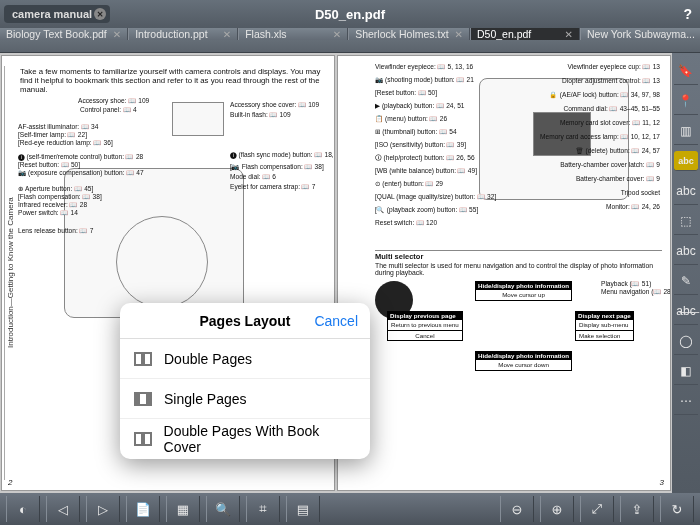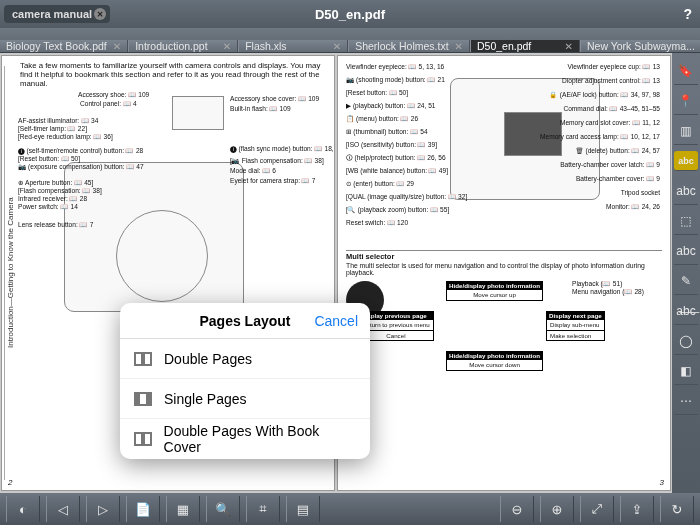--- a/index.html
+++ b/index.html
@@ -8,42 +8,42 @@
 
   
   .titlebar { height: 28px; background: linear-gradient(#66707a,#525a63); display:flex; align-items:center; color:#fff; font-size:12px; position:relative;}
   .titlebar .left { display:flex; align-items:center; gap:4px; padding-left:4px;font-weight:bold;}
   .titlebar .title { position:absolute; left:0; right:0; text-align:center; font-weight:600; font-size:13px; pointer-events:none;}
   .titlebar .help { margin-left:auto; margin-right:8px; font-weight:bold; font-size:14px;}
   .search-pill { background:#3c444c; border-radius:4px; padding:3px 18px 3px 8px; font-size:11px; color:#ddd; min-width:98px; position:relative;}
   .search-pill .x { position:absolute; right:4px; top:3px; background:#888; color:#222; border-radius:50%; width:12px; height:12px; display:flex; align-items:center; justify-content:center; font-size:8px;}
 
   
-  .tabstrip { height:25px; background:linear-gradient(#6f7982,#5b636c); display:flex; align-items:flex-end; border-bottom:1px solid #3b4148;}
+  .tabstrip { height:25px; background:linear-gradient(#6f7982,#5b636c); display:flex; align-items:flex-start; border-bottom:1px solid #3b4148;}
   .tab { flex:0 0 auto; min-width:110px; display:flex; align-items:center; padding:0 6px; font-size:10.5px; color:#e5e5e5; border-right:1px solid #4a515a; border-left:1px solid #858c95; position:relative; cursor:pointer;}
   .tab .close { margin-left:auto; color:#aaa; font-size:10px; padding-left:6px;}
   .tab.active { background:#2d2f31; color:#fff; }
   .tab.inactive { background:linear-gradient(#7b858f,#636b75);}
   .tab:first-child{border-left:none;}
 
   
   .main { flex:1; display:flex; position:relative; background:#ccc;}
   .pages { flex:1; display:flex; position:relative; background:#c9c9c9;}
   .page { flex:1; background:#fff; margin:2px 1px; border:1px solid #999; position:relative; overflow:hidden; font-size:8px; line-height:1.15; color:#111;}
-  .page .content { padding:6px 8px 6px 18px; }
+  .page .content { padding:12px 8px 6px 18px; }
   .sidelabel { position:absolute; left:2px; top:10px; bottom:10px; width:12px; writing-mode:vertical-rl; transform:rotate(180deg); font-size:8px; text-align:center; color:#333; border-right:1px solid #aaa; padding-right:1px;}
   .page h4 { font-size:9px; font-weight:bold; margin:2px 0 3px;}
   .page .intro { font-size:7.8px; margin-bottom:3px;}
   .diagram { border:0; height:230px; position:relative; margin-top:2px; font-size:7px;}
   .diagram .ph { position:absolute; border:1px solid #888; background:#f8f8f8;}
   .callout { position:absolute; font-size:6.6px; line-height:1.05; color:#111; white-space:nowrap;}
   .pagenum { position:absolute; bottom:3px; font-size:8px; font-style:italic;}
   .page.left .pagenum{ left:6px;}
   .page.right .pagenum{ right:6px;}
-  .right .content{ padding:6px 8px 6px 8px;}
+  .right .content{ padding:6px 8px 6px 8px;margin-left:29px;}
   .section-rule{border-top:1px solid #888;margin:4px 0 2px;}
   .ms-title{font-weight:bold;font-size:7.5px;}
   .ms-text{font-size:6.8px;margin-bottom:4px;}
   .ms-diagram{position:relative;height:92px;font-size:6.2px;}
   .ms-box{position:absolute;border:1px solid #000;background:#fff;padding:1px 3px;white-space:nowrap;}
   .ms-boxb{background:#000;color:#fff;padding:1px 3px;font-weight:bold;}
 
   
   .righttools { width:28px; background:linear-gradient(#6c7580,#525a63); display:flex; flex-direction:column; align-items:center; padding-top:4px; gap:2px;}
   .rt-btn { width:24px; height:28px; display:flex; align-items:center; justify-content:center; color:#e8e8e8; font-size:12px; border-bottom:1px solid #4a515a; cursor:pointer;}

